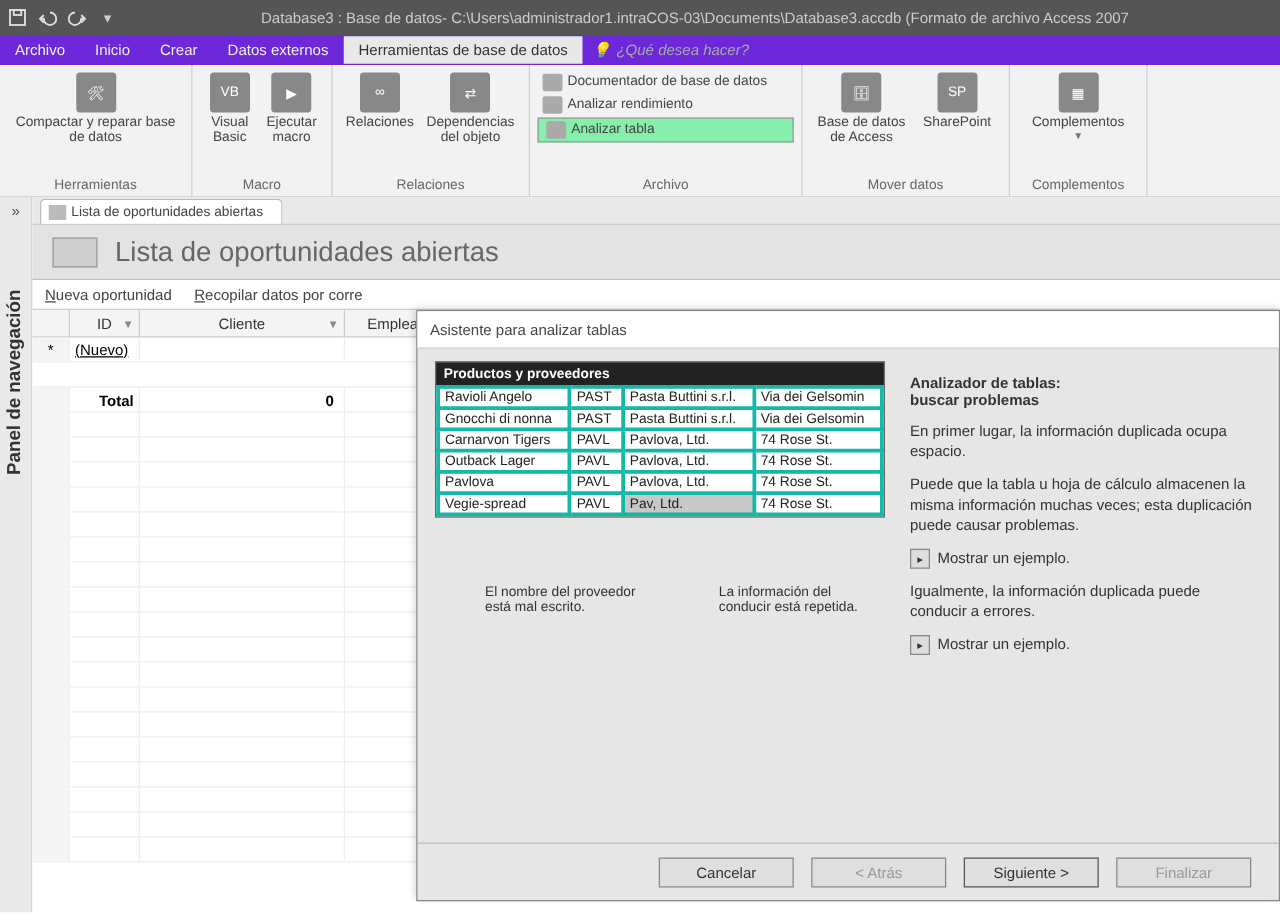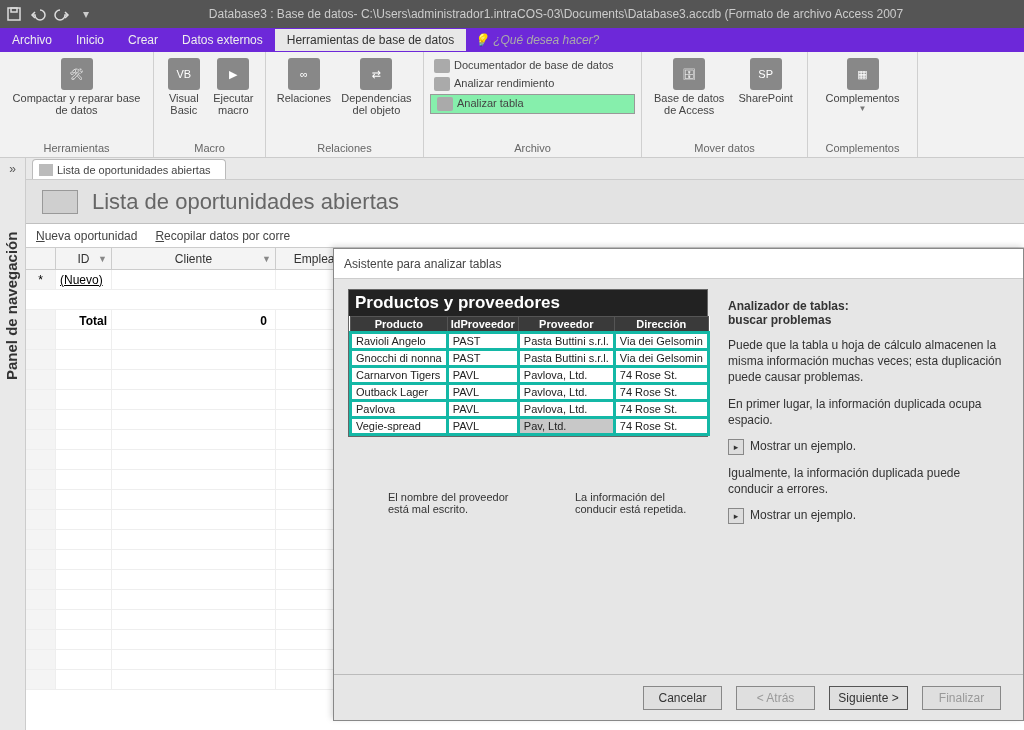--- a/index.html
+++ b/index.html
@@ -58,33 +58,33 @@
 .gridrow .sel{justify-content:center; background:#f4f4f4;}
 .gridrow.total .cell{ font-weight:bold; background:#f8f8f8;margin-top:31px;}
 .gridrow.total .col-cli{ justify-content:flex-end; padding-right:8px;}
 
 
 .wizard { position:absolute; left:333px; top:248px; width:691px; height:473px; background:#e6e6e6; border:1px solid #888; box-shadow: -2px -2px 6px rgba(0,0,0,0.15);}
 .wizard .whead { height:30px; background:#fff; border-bottom:1px solid #ccc; display:flex; align-items:center; padding-left:10px; font-size:12px; color:#444;}
 .wizard .wbody { display:flex; height:395px; }
 .wizard .wleft { width:388px; padding:10px 0 0 14px; }
 .wizard .sample { width:360px; background:#999; border:1px solid #666; }
-.wizard .sampletitle { background:#222; color:#fff; font-weight:bold; font-size:17px; padding:3px 6px;}
+.wizard .sampletitle { background:#222; color:#fff; font-weight:bold; font-size:11px; padding:3px 6px;}
 .wizard table { width:100%; border-collapse:collapse; font-size:11px; background:#fff;}
 .wizard th { background:#3a3a3a; color:#fff; font-weight:bold; border:1px solid #555; padding:1px 3px; text-align:center;}
 .wizard td { border:3px solid #14b8a6; padding:1px 4px; background:#fff; color:#222; white-space:nowrap; overflow:hidden; }
 .wizard tr.hl td:nth-child(3){ background:#c8c8c8; }
 .wizard .callouts { display:flex; margin-top:50px; }
 .wizard .callout { width:50%; font-size:11px; color:#333; padding:4px 20px 4px 40px; }
 .wizard .wright { flex:1; padding:20px 16px 0 6px; font-size:12px; color:#333; }
 .wizard .wright .h1 { font-weight:bold; margin-bottom:0; }
 .wizard .wright p { margin:10px 0; line-height:1.35; }
 .wizard .exbtn { display:inline-flex; align-items:center; justify-content:center; width:16px; height:16px; border:1px solid #888; background:#ddd; font-size:9px; margin-right:6px;}
 .wizard .wfoot { border-top:1px solid #bbb; height:46px; display:flex; align-items:center; justify-content:flex-end; gap:14px; padding-right:22px;}
-.wizard .btn { width:79px; height:24px; border:1px solid #888; background:#dfdfdf; font-size:12px; color:#333; display:inline-flex; align-items:center; justify-content:center;}
+.wizard .btn { width:108px; height:24px; border:1px solid #888; background:#dfdfdf; font-size:12px; color:#333; display:inline-flex; align-items:center; justify-content:center;}
 .wizard .btn.disabled { color:#999; }
 .wizard .btn.primary { border:1px solid #555; }
 
 svg.ico-s { width:16px; height:16px; fill:none; stroke:#ddd; stroke-width:1.5; }
 </style>
 </head>
 <body>
 
 <div class="titlebar">
   <div class="qat">
@@ -368,26 +368,20 @@
 </div>
 
 <div class="wizard">
   <div class="whead">Asistente para analizar tablas</div>
   <div class="wbody">
     <div class="wleft">
       <div class="sample">
         <div class="sampletitle">Productos y proveedores</div>
         <table>
           <tbody>
-              <tr>
-            <th>Producto</th>
-            <th>IdProveedor</th>
-            <th>Proveedor</th>
-            <th>Dirección</th>
-          </tr>
           <tr>
                 <td>Ravioli Angelo</td>
                 <td>PAST</td>
                 <td>Pasta Buttini s.r.l.</td>
                 <td>Via dei Gelsomin</td>
               </tr>
           <tr>
                 <td>Gnocchi di nonna</td>
                 <td>PAST</td>
                 <td>Pasta Buttini s.r.l.</td>
@@ -420,22 +414,22 @@
         </tbody>
           </table>
       </div>
       <div class="callouts">
         <div class="callout">El nombre del proveedor está mal escrito.</div>
         <div class="callout">La información del conducir está repetida.</div>
       </div>
     </div>
     <div class="wright">
       <div class="h1"><span>Analizador de tablas:</span><br><span>buscar problemas</span></div>
+      <p>En primer lugar, la información duplicada ocupa espacio.</p>
       <p>Puede que la tabla u hoja de cálculo almacenen la misma información muchas veces; esta duplicación puede causar problemas.</p>
-      <p>En primer lugar, la información duplicada ocupa espacio.</p>
       <p><span class="exbtn">▸</span><span>Mostrar un ejemplo.</span></p>
       <p>Igualmente, la información duplicada puede conducir a errores.</p>
       <p><span class="exbtn">▸</span><span>Mostrar un ejemplo.</span></p>
     </div>
   </div>
   <div class="wfoot">
     <div class="btn">Cancelar</div>
     <div class="btn disabled">&lt; Atrás</div>
     <div class="btn primary">Siguiente &gt;</div>
     <div class="btn disabled">Finalizar</div>

